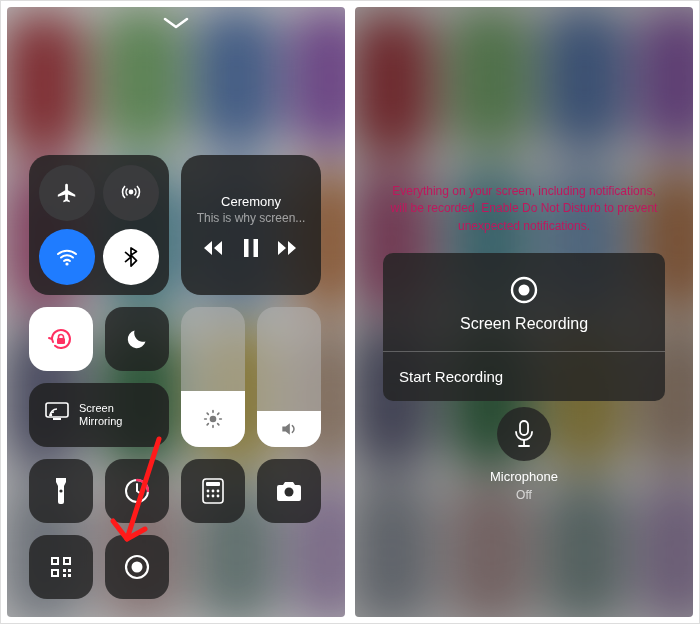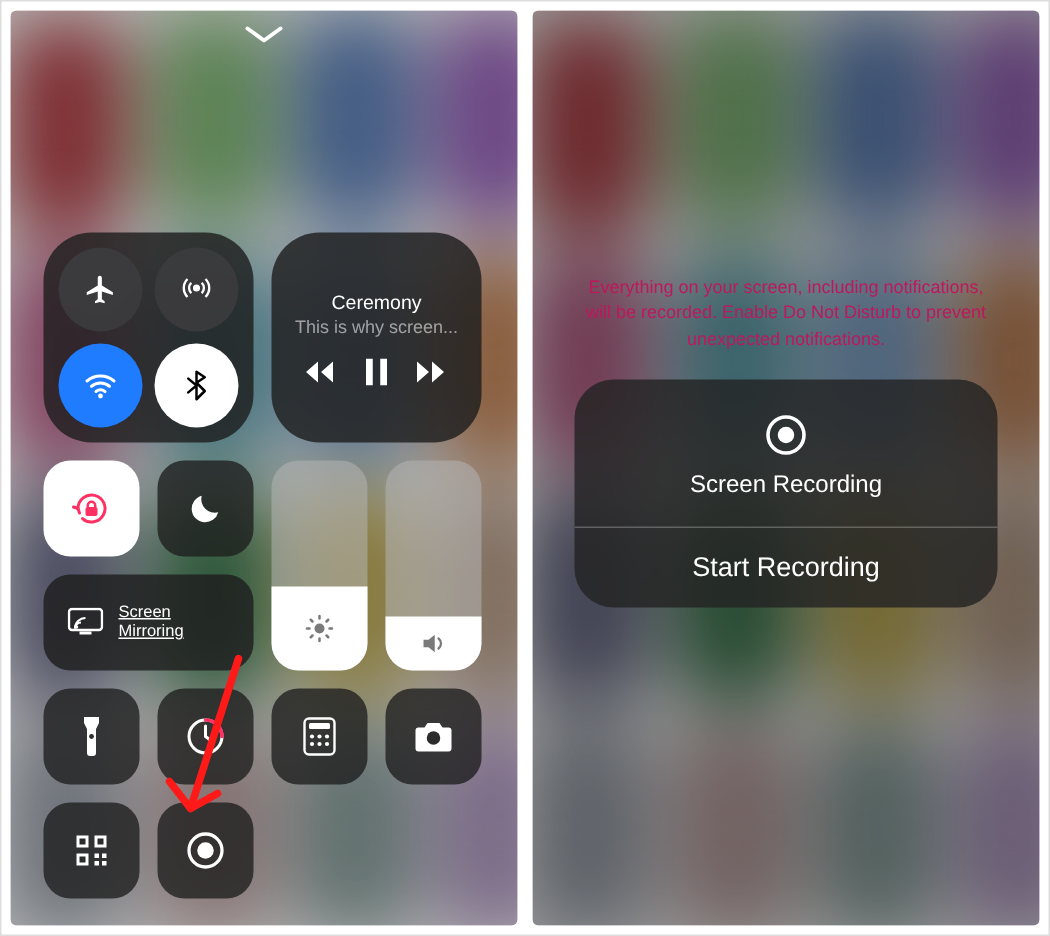--- a/index.html
+++ b/index.html
@@ -24,48 +24,48 @@
   .bg .b14{left:30%;top:76%;width:22%;height:22%;background:#c3a4a4;}
   .bg .b15{left:55%;top:76%;width:22%;height:22%;background:#8aa3a0;}
   .bg .b16{left:80%;top:76%;width:22%;height:22%;background:#b69bca;}
   .overlay{position:absolute;inset:0;background:rgba(0,0,0,0.28);}
   .content{position:absolute;inset:0;}
 
   
   .chevron{position:absolute;top:10px;left:50%;transform:translateX(-50%);color:rgba(255,255,255,0.95);}
   .cc{position:absolute;left:22px;right:22px;top:148px;display:grid;grid-template-columns:repeat(4,64px);grid-auto-rows:64px;gap:12px;}
   .tile{background:rgba(30,30,30,0.78);border-radius:18px;display:flex;align-items:center;justify-content:center;color:#fff;position:relative;}
-  .tile-2x2{grid-column:span 2;grid-row:span 2;background:rgba(30,30,30,0.82);border-radius:32px;}
+  .tile-2x2{grid-column:span 2;grid-row:span 2;background:rgba(30,30,30,0.82);border-radius:20px;}
   .tile-2x1{grid-column:span 2;background:rgba(30,30,30,0.82);border-radius:18px;}
   .tile-1x2{grid-row:span 2;background:rgba(180,180,180,0.55);border-radius:18px;position:relative;}
 
   .conn-grid{display:grid;grid-template-columns:1fr 1fr;grid-template-rows:1fr 1fr;width:100%;height:100%;padding:10px;gap:8px;}
   .conn-btn{border-radius:50%;display:flex;align-items:center;justify-content:center;}
   .conn-dark{background:rgba(60,60,62,0.9);color:#fff;}
   .conn-blue{background:#1f7cff;color:#fff;}
   .conn-white{background:#fff;color:#000;}
 
   .media{display:flex;flex-direction:column;align-items:center;justify-content:center;width:100%;height:100%;gap:14px;}
   .media-title{color:#fff;font-size:13px;}
   .media-sub{color:rgba(255,255,255,0.55);font-size:12px;margin-top:-12px;}
   .media-ctrl{display:flex;gap:20px;color:#fff;align-items:center;}
 
   .tile-white{background:#fff;color:#000;}
   .slider-knob{position:absolute;left:0;right:0;height:40%;border-radius:0 0 18px 18px;background:#fff;bottom:0;display:flex;align-items:center;justify-content:center;color:#6e6e6e;}
-  .mirror{display:flex;align-items:center;gap:10px;color:#fff;font-size:11px;width:100%;padding:0 16px;text-decoration:underline;}
+  .mirror{display:flex;align-items:flex-start;gap:10px;color:#fff;font-size:11px;width:100%;padding:0 16px;}
 
   .arrow{position:absolute;pointer-events:none;}
 
   
   .msg{position:absolute;top:176px;left:30px;right:30px;text-align:center;color:#be185d;font-size:12px;line-height:1.45;}
-  .sheet{position:absolute;top:246px;left:28px;right:28px;background:rgba(35,35,35,0.82);border-radius:26px;overflow:hidden;color:#fff;}
+  .sheet{position:absolute;top:246px;left:28px;right:28px;background:rgba(35,35,35,0.82);border-radius:10px;overflow:hidden;color:#fff;}
   .sheet-top{padding:22px 10px 18px;display:flex;flex-direction:column;align-items:center;gap:10px;}
   .sheet-title{font-size:16px;}
   .sheet-div{height:1px;background:rgba(255,255,255,0.25);}
-  .sheet-btn{padding:16px;text-align:center;font-size:18px;}
+  .sheet-btn{padding:16px;text-align:left;font-size:15px;}
   .mic{position:absolute;top:400px;left:50%;transform:translateX(-50%);display:flex;flex-direction:column;align-items:center;gap:8px;}
   .mic-btn{width:54px;height:54px;border-radius:50%;background:rgba(35,35,35,0.82);display:flex;align-items:center;justify-content:center;color:rgba(255,255,255,0.9);}
   .mic-label{color:#fff;font-size:13px;}
   .mic-state{color:rgba(255,255,255,0.7);font-size:12px;margin-top:-4px;}
 
   svg{display:block;}
 </style>
 </head>
 <body>
 
@@ -306,16 +306,28 @@
           <svg width="30" height="30" viewBox="0 0 30 30">
               <circle cx="15" cy="15" r="12" stroke="white" stroke-width="2.4" fill="none"></circle>
               <circle cx="15" cy="15" r="5.5" fill="white"></circle>
             </svg>
           <div class="sheet-title">Screen Recording</div>
         </div>
         <div class="sheet-div"></div>
         <div class="sheet-btn">Start Recording</div>
       </div>
 
+      <div class="mic">
+        <div class="mic-btn">
+          <svg width="22" height="28" viewBox="0 0 22 28">
+              <rect x="7" y="1" width="8" height="14" rx="4" stroke="white" stroke-width="1.8" fill="none"></rect>
+              <path d="M3 12a8 8 0 0 0 16 0" stroke="white" stroke-width="1.8" fill="none" stroke-linecap="round"></path>
+              <path d="M11 20v5" stroke="white" stroke-width="1.8" stroke-linecap="round"></path>
+              <path d="M6 26h10" stroke="white" stroke-width="1.8" stroke-linecap="round"></path>
+            </svg>
+        </div>
+        <div class="mic-label">Microphone</div>
+        <div class="mic-state">Off</div>
+      </div>
     </div>
   </div>
 
 </div>
 
 </body></html>

